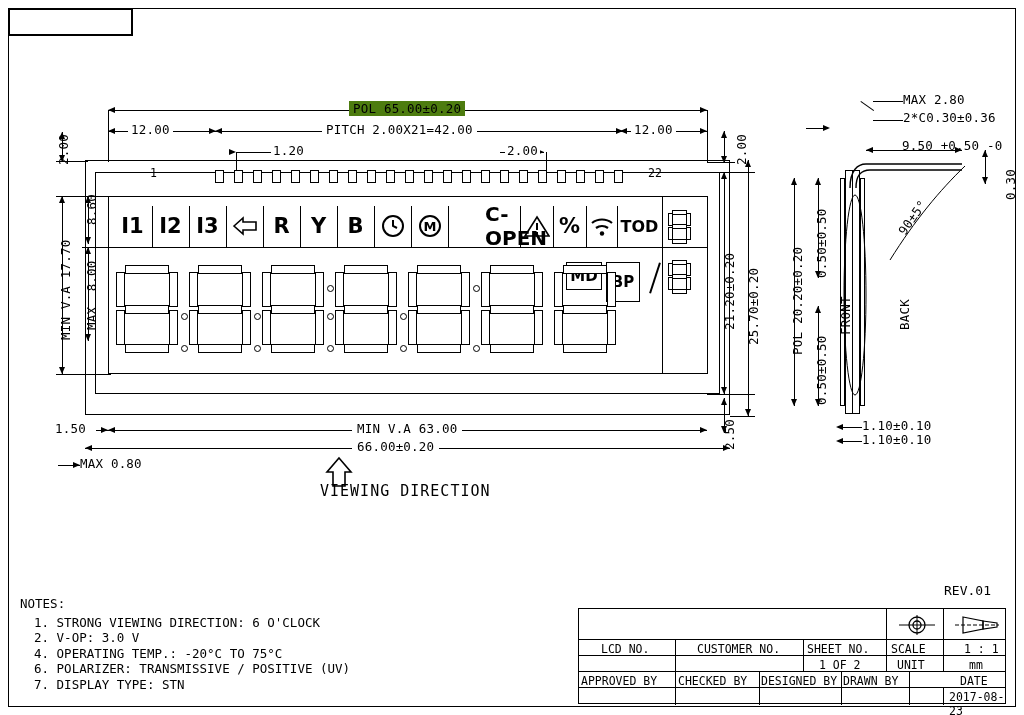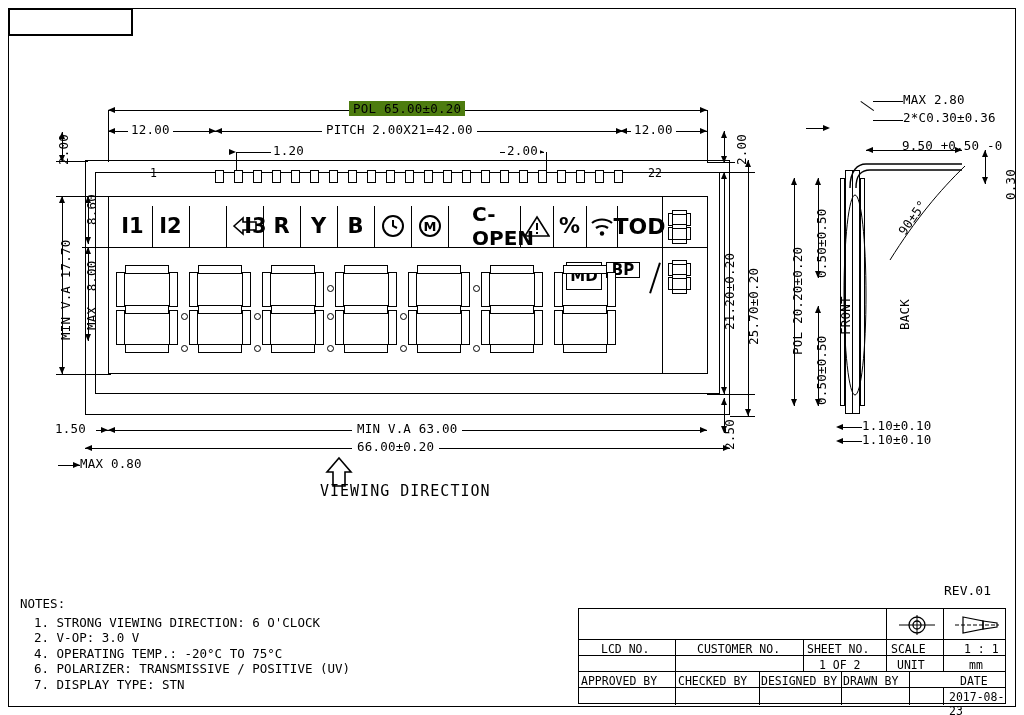--- a/index.html
+++ b/index.html
@@ -108,21 +108,21 @@
   <div class="ln v" style="left:586px;top:206px;height:41px;"></div>
   <div class="ln v" style="left:617px;top:206px;height:41px;"></div>
   <div class="ln v" style="left:662px;top:196px;height:178px;"></div>
 
   <div class="ico" style="left:113px;width:39px;">
     <span>I1</span>
   </div>
   <div class="ico" style="left:152px;width:37px;">
     <span>I2</span>
   </div>
-  <div class="ico" style="left:189px;width:37px;margin-left:48px;">
+  <div class="ico" style="left:189px;width:37px;">
     <span>I3</span>
   </div>
   <div class="ico" style="left:226px;width:37px;">
     <svg width="26" height="22" viewBox="0 0 26 22">
         <polygon points="2,11 11,3 11,7 24,7 24,15 11,15 11,19" fill="none" stroke="#000" stroke-width="1.6"></polygon>
       </svg>
   </div>
   <div class="ico" style="left:263px;width:37px;">
     <span>R</span>
   </div>
@@ -137,48 +137,48 @@
         <circle cx="12" cy="12" r="10" fill="none" stroke="#000" stroke-width="2"></circle>
         <path d="M12 6 L12 12 L16 14" fill="none" stroke="#000" stroke-width="2"></path>
       </svg>
   </div>
   <div class="ico" style="left:411px;width:37px;">
     <svg width="24" height="24" viewBox="0 0 24 24">
         <circle cx="12" cy="12" r="10" fill="none" stroke="#000" stroke-width="2"></circle>
         <text x="12" y="17" font-size="13" font-family="DejaVu Sans" font-weight="bold" text-anchor="middle" fill="#000">M</text>
       </svg>
   </div>
-  <div class="ico" style="left:444px;width:72px;font-size:20px;padding-left:28px;">
+  <div class="ico" style="left:457px;width:72px;font-size:20px;padding-left:28px;">
     <span>C-OPEN</span>
   </div>
   <div class="ico" style="left:520px;width:33px;">
     <svg width="26" height="23" viewBox="0 0 26 23">
         <polygon points="13,2 25,21 1,21" fill="none" stroke="#000" stroke-width="1.6"></polygon>
         <rect x="12" y="8" width="2" height="7" fill="#000"></rect>
         <rect x="12" y="17" width="2" height="2" fill="#000"></rect>
       </svg>
   </div>
   <div class="ico" style="left:553px;width:33px;">
     <span>%</span>
   </div>
   <div class="ico" style="left:586px;width:31px;">
     <svg width="26" height="22" viewBox="0 0 26 22">
       <path d="M3 8 A16 16 0 0 1 23 8" fill="none" stroke="#000" stroke-width="2.2"></path>
       <path d="M7 13 A10 10 0 0 1 19 13" fill="none" stroke="#000" stroke-width="2.2"></path>
       <circle cx="13" cy="18.5" r="2.2" fill="#000"></circle>
     </svg>
   </div>
-  <div class="ico" style="left:617px;width:45px;font-size:22px;">
+  <div class="ico" style="left:617px;width:45px;font-size:16px;">
     <span>TOD</span>
   </div>
 
   <div class="boxico" style="left:566px;top:262px;width:36px;height:28px;">
     <span>MD</span>
   </div>
-  <div class="boxico" style="left:606px;top:262px;width:34px;height:16px;">
+  <div class="boxico" style="left:606px;top:262px;width:34px;height:40px;">
     <span>BP</span>
   </div>
 
   <div class="digit" style="left:116px;top:265px;">
     <div class="seg segA"></div>
       <div class="seg segB"></div>
       <div class="seg segC"></div>
       <div class="seg segD"></div>
       <div class="seg segE"></div>
       <div class="seg segF"></div>

